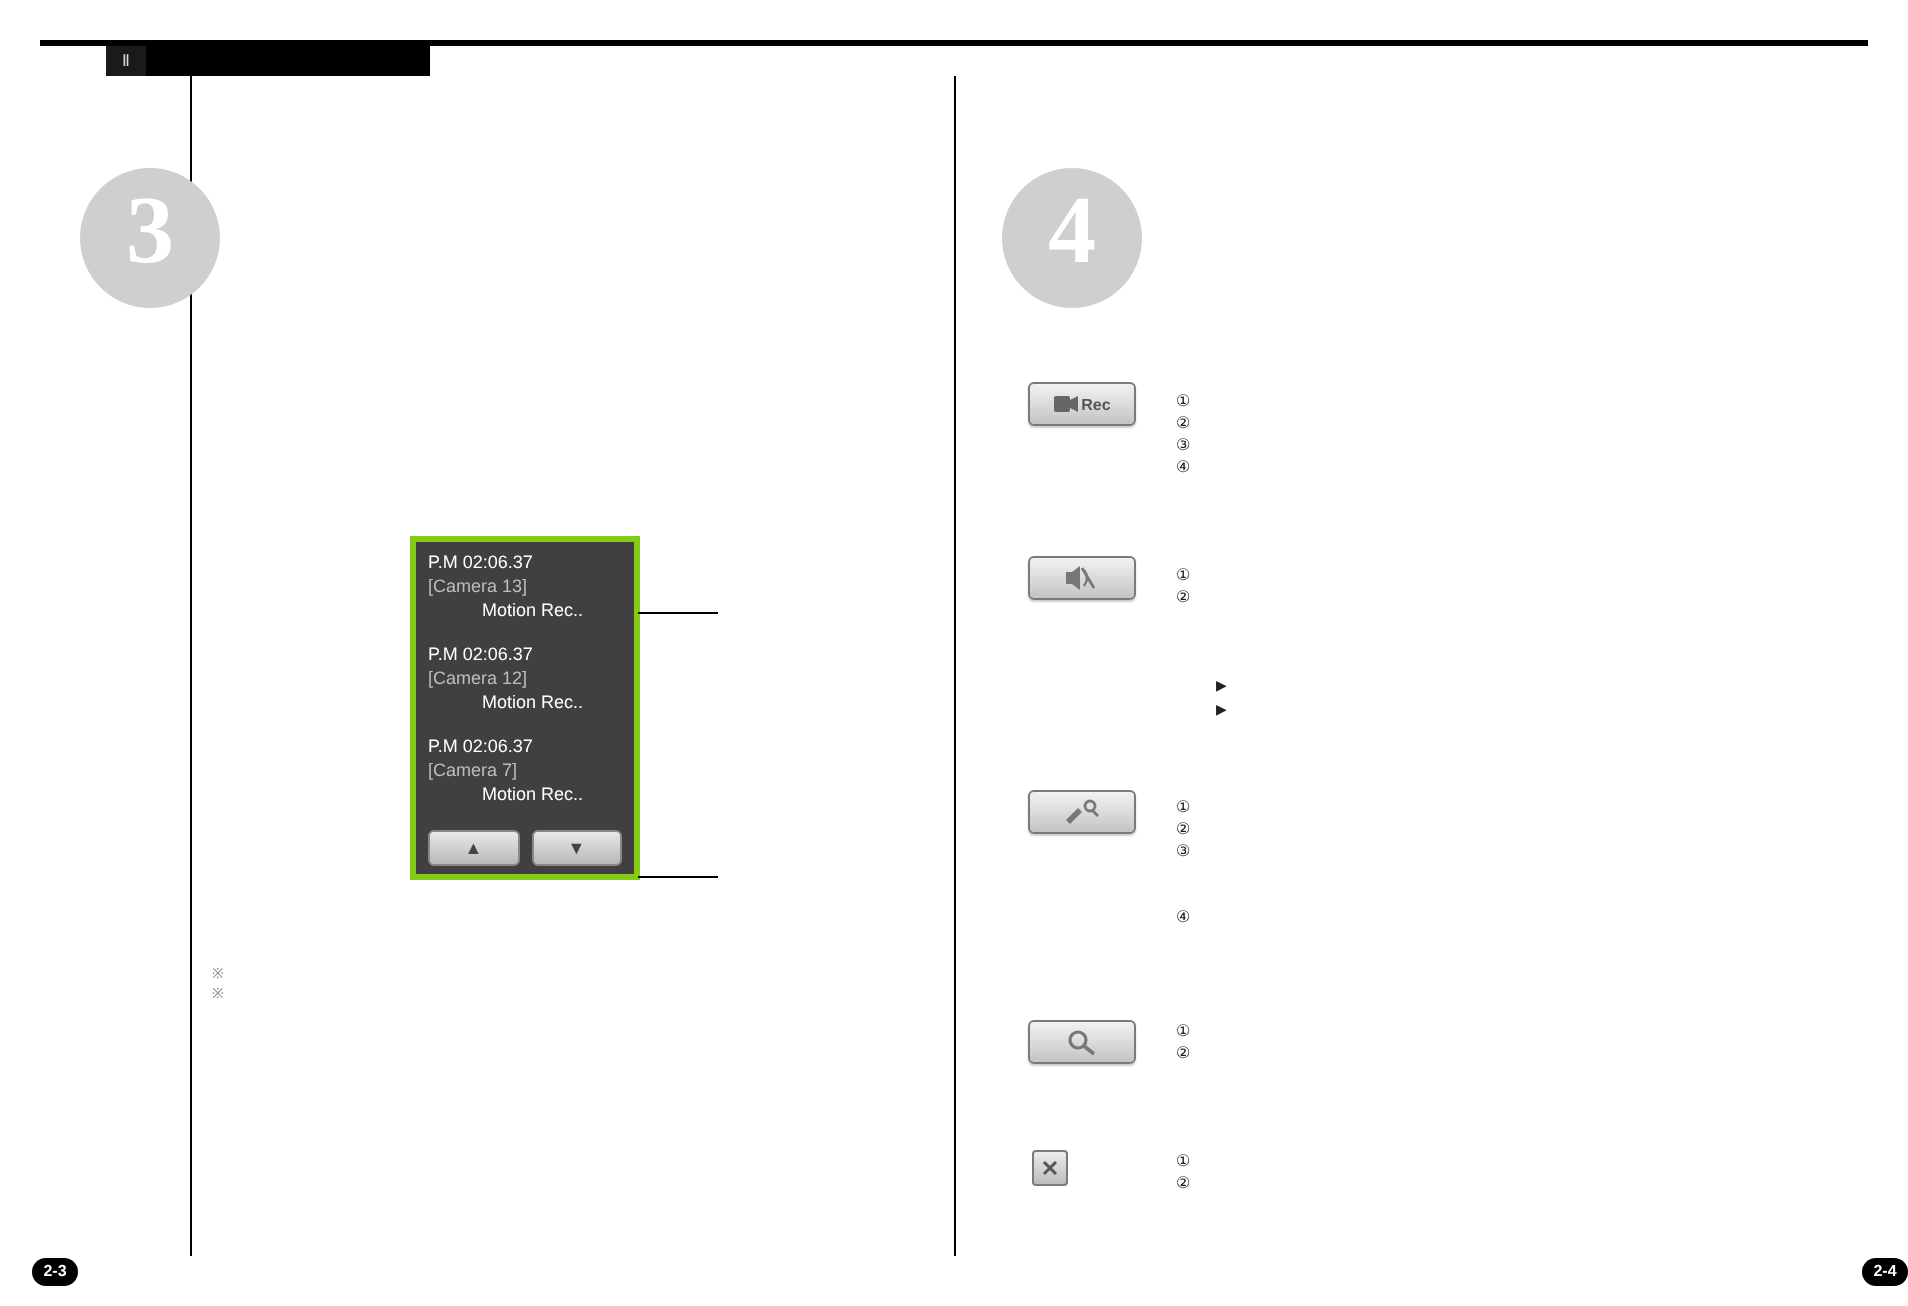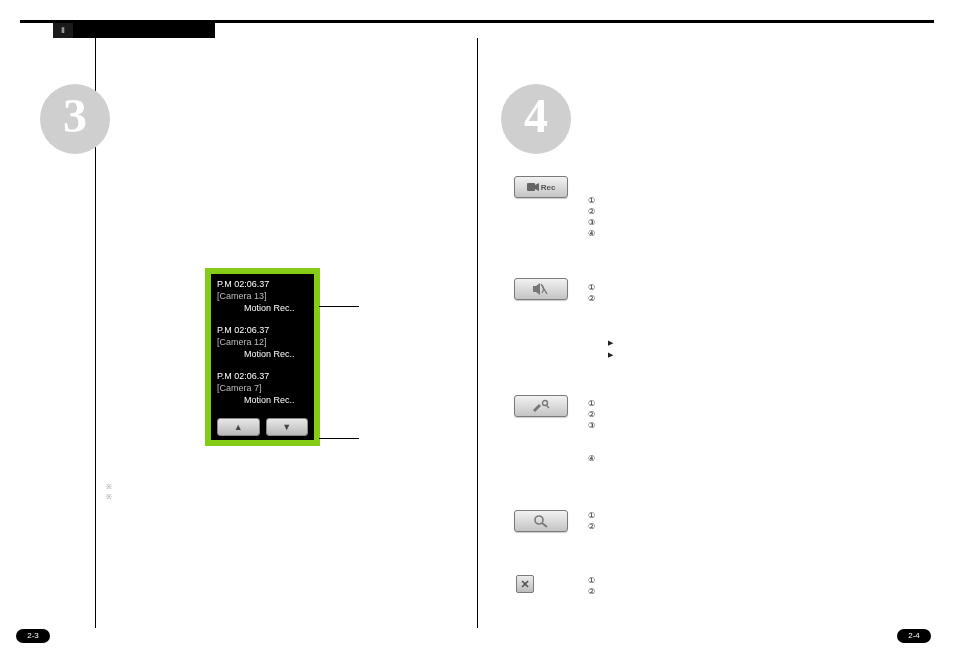--- a/index.html
+++ b/index.html
@@ -71,22 +71,22 @@
     font-family: Georgia, serif;
   }
   .num3 { left: 40px; top: 84px; }
   .num4 { left: 501px; top: 84px; }
   
   .panel {
     position: absolute;
     left: 205px;
     top: 268px;
     width: 115px;
-    background: #000000;
-    border: 6px solid #84cc16;
+    background: #404040;
+    border: 3px solid #84cc16;
     padding: 4px 6px 2px 6px;
     font-size: 9px;
     color: #e8e8e8;
   }
   .entry { margin-bottom: 10px; line-height: 12px; }
   .entry .time { color: #fff; }
   .entry .cam { color: #bdbdbd; }
   .entry .msg { color: #fff; padding-left: 27px; }
   .btnrow {
     display: flex;
@@ -124,21 +124,21 @@
     box-shadow: 0 1px 1px rgba(0,0,0,0.2);
   }
   .rbtn-label {
     font-size: 8px;
     color: #555;
     font-weight: bold;
     display: flex;
     align-items: center;
     gap: 2px;
   }
-  .b1 { top: 176px; }
+  .b1 { top: 191px; }
   .b2 { top: 278px; }
   .b3 { top: 395px; }
   .b4 { top: 510px; }
   .close-btn {
     position: absolute;
     left: 516px;
     top: 575px;
     width: 18px;
     height: 18px;
     background: linear-gradient(#ececec,#bcbcbc);
@@ -165,30 +165,30 @@
   .t1 { top: 338px; }
   .t2 { top: 350px; }
   .tick-row { position:absolute; left:106px; font-size:8px; color:#222; }
   .tick-row::before { content:"※"; margin-right:4px; font-size:7px; color:#888; }
   .k1 { top: 482px; }
   .k2 { top: 492px; }
   
   .pgnum {
     position: absolute;
     bottom: 10px;
-    width: 34px; height: 14px;
+    width: 23px; height: 14px;
     border-radius: 7px;
     background: #000;
     color: #fff;
     font-size: 8px;
     text-align:center;line-height:14px;
-    font-weight:normal;
+    font-weight:bold;
   }
   .pg-l { left: 16px; }
-  .pg-r { right: 23px; }
+  .pg-r { right: 0; }
 </style>
 </head>
 <body>
 
 <div class="top-band"></div>
 <div class="tab-block"></div>
 <div class="tab-square">Ⅱ</div>
 
 <div class="divider"></div>
 <div class="left-border"></div>

